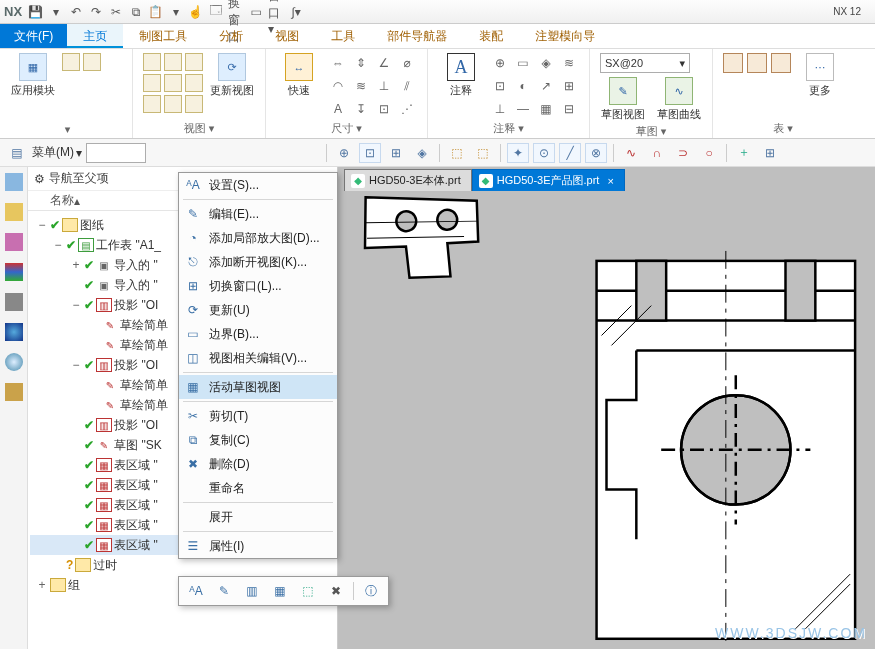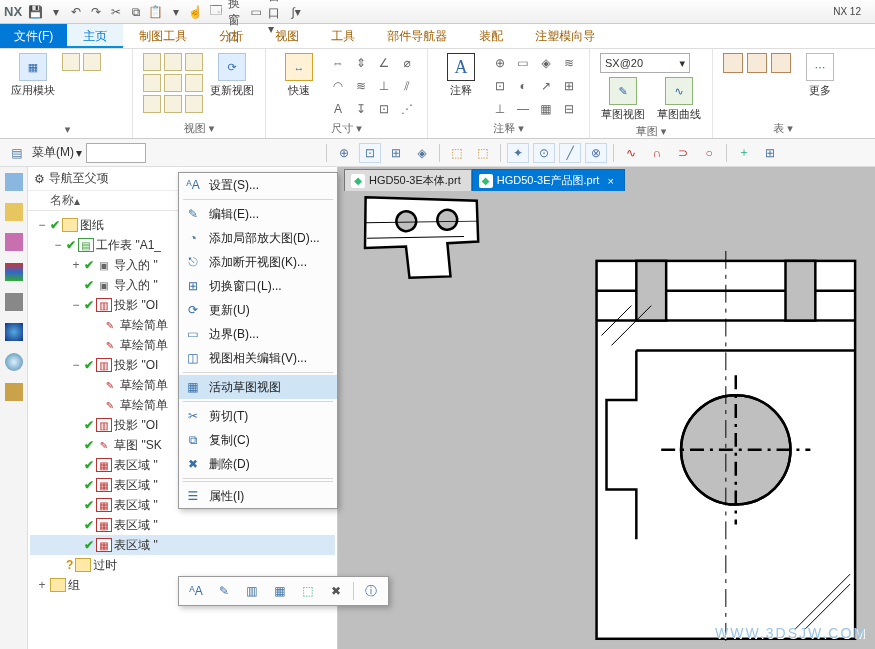--- a/index.html
+++ b/index.html
@@ -480,21 +480,29 @@
       <span>剪切(T)</span>
     </div>
   <div class="ci">
       <span class="cicn">⧉</span>
       <span>复制(C)</span>
     </div>
   <div class="ci">
       <span class="cicn">✖</span>
       <span>删除(D)</span>
     </div>
+  <div class="ci">
+      <span class="cicn"></span>
+      <span>重命名</span>
+    </div>
   <div class="sep"></div>
+  <div class="ci">
+      <span class="cicn"></span>
+      <span>展开</span>
+    </div>
   <div class="sep"></div>
   <div class="ci">
       <span class="cicn">☰</span>
       <span>属性(I)</span>
     </div>
 </div>
 
 <div class="minitb">
   <span class="mi">ᴬA</span>
   <span class="mi">✎</span>

